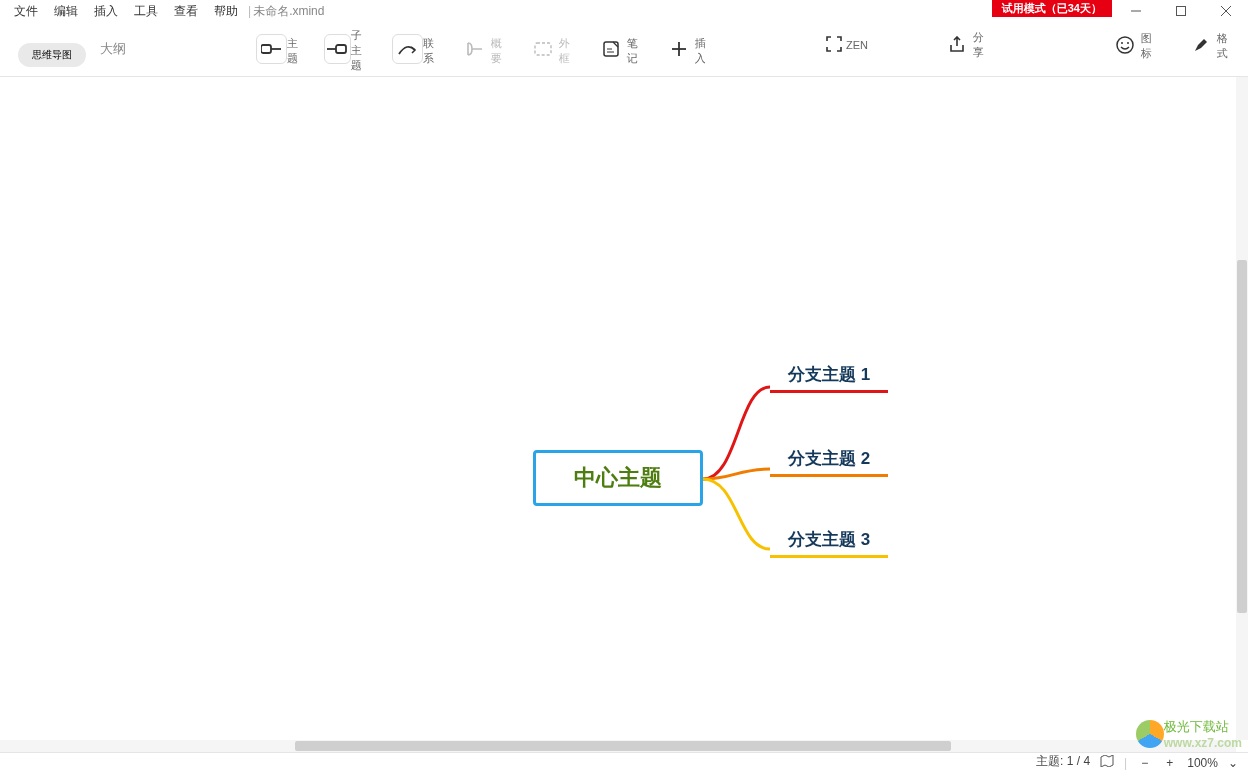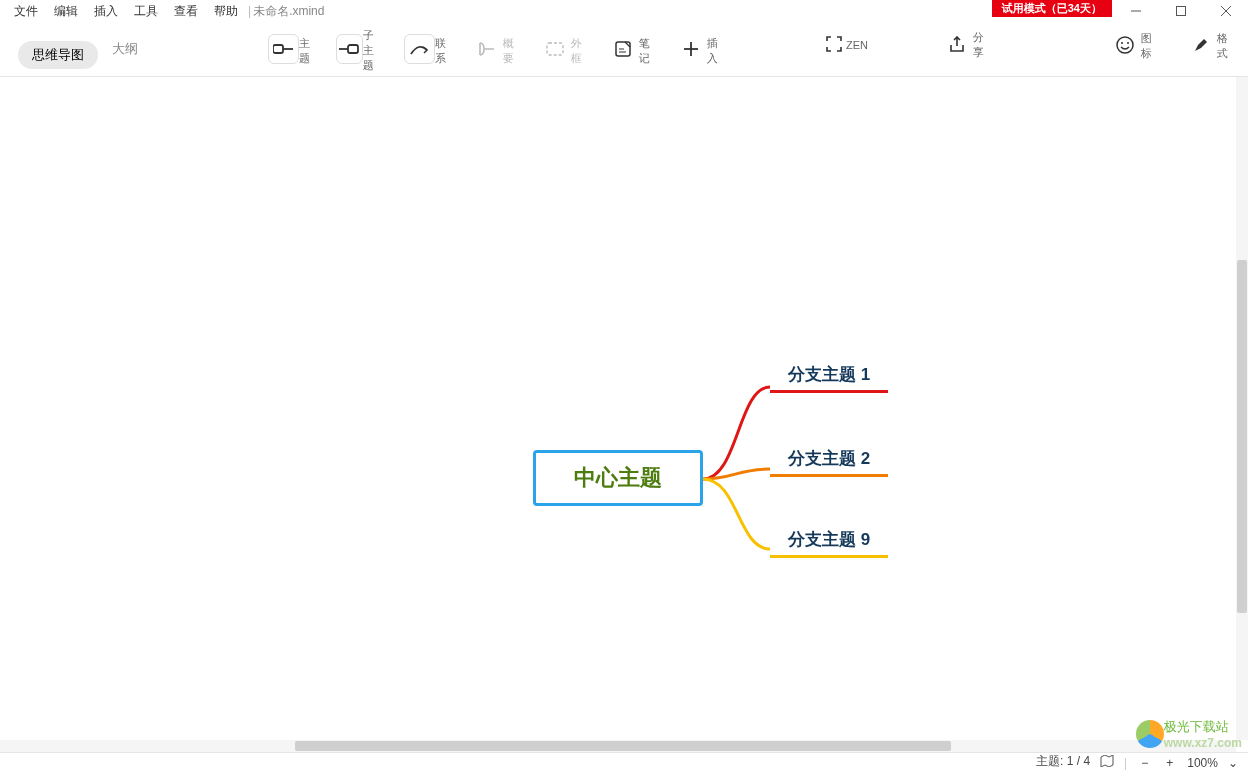--- a/index.html
+++ b/index.html
@@ -8,21 +8,21 @@
   .menubar { height: 22px; display: flex; align-items: center; padding: 0 6px; font-size: 12px; color: #333; background: #fff; position: relative; }
   .menubar .menu-item { padding: 2px 8px; cursor: pointer; }
   .menubar .divider { color: #bbb; margin: 0 2px; }
   .menubar .filename { color: #888; font-size: 12px; }
   .menubar .trial { position: absolute; right: 136px; top: 0; background: #e60012; color: #fff; font-size: 11px; padding: 1px 10px; font-weight: bold;}
   .menubar .winctrls { position: absolute; right: 0; top: 0; display: flex; }
   .menubar .winbtn { width: 45px; height: 22px; display: flex; align-items: center; justify-content: center; cursor: pointer; color: #555;}
   
   .toolbar { height: 55px; display: flex; align-items: center; border-bottom: 1px solid #e5e5e5; background: #fff; }
   .view-switch { margin-left: 18px; display: flex; gap: 14px; align-items: center; font-size: 13px; }
-  .view-switch .pill { background: #e9e9e9; padding: 5px 14px; border-radius: 14px; font-size: 13px; margin-top: 12px; }
+  .view-switch .pill { background: #e9e9e9; padding: 5px 14px; border-radius: 14px; font-size: 10px; margin-top: 12px; }
   .view-switch .plain { color: #888; cursor: pointer; }
   
   .tb-group { display: flex; margin-left: 130px; gap: 22px; }
   .tb-btn { display: flex; flex-direction: row; align-items: center; width: 46px; cursor: pointer; }
   .tb-btn .icon-box { width: 44px; height: 30px; border: 1px solid #ddd; border-radius: 6px; display: flex; align-items: center; justify-content: center; font-size: 16px; color: #333;}
   .tb-btn.noborder .icon-box { border: none; }
   .tb-btn .lbl { font-size: 11px; color: #666; margin-top: 3px; }
   
   .tb-right { position: absolute; right: 16px; top: 28px; display: flex; gap: 30px; }
   .tb-right .tb-btn .lbl { font-size: 11px; color: #666; }
@@ -209,21 +209,21 @@
   </svg>
   <svg class="conn" style="left:703px; top:386px;" width="70" height="20">
     <path d="M0 16 C30 16 35 6 67 6" fill="none" stroke="#f07c00" stroke-width="3"></path>
   </svg>
   <svg class="conn" style="left:703px; top:398px;" width="70" height="90">
     <path d="M0 4 C35 4 35 74 67 74" fill="none" stroke="#f7c100" stroke-width="3"></path>
   </svg>
 
   <div class="branch b1">分支主题 1</div>
   <div class="branch b2">分支主题 2</div>
-  <div class="branch b3">分支主题 9</div>
+  <div class="branch b3">分支主题 3</div>
 </div>
 
 <div class="scroll-v">
     <div class="thumb"></div>
   </div>
 <div class="scroll-h">
     <div class="thumb"></div>
   </div>
 
 <div class="watermark">

